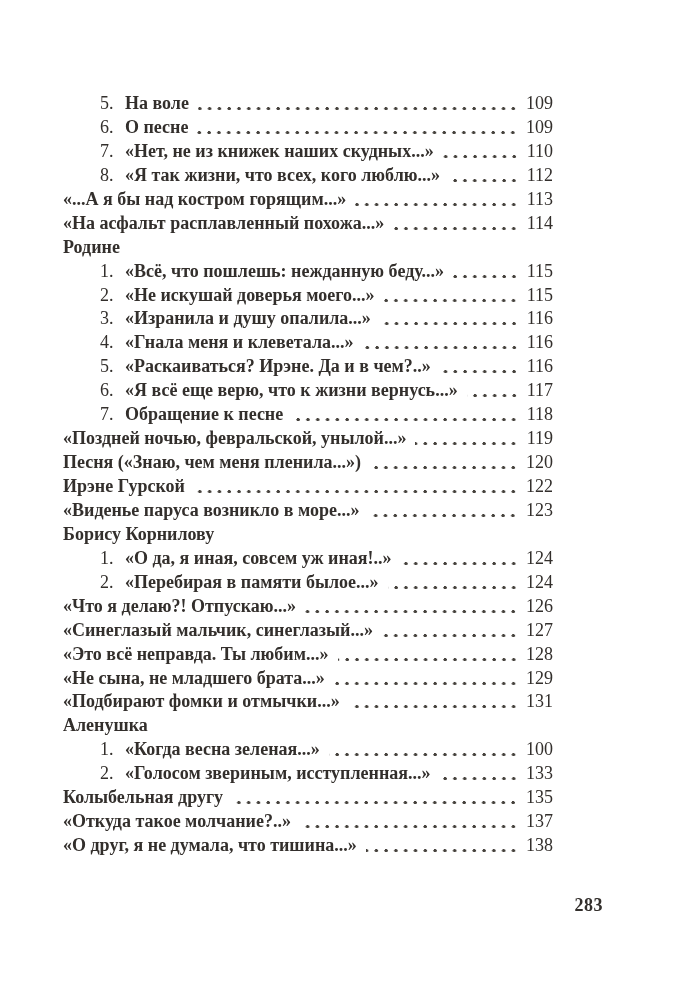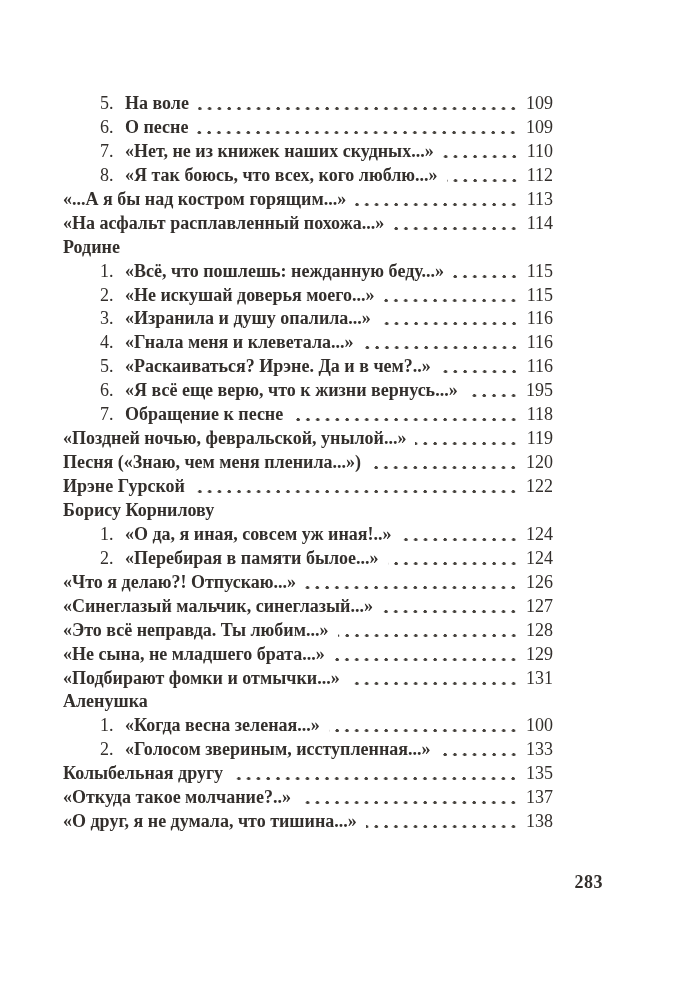--- a/index.html
+++ b/index.html
@@ -50,21 +50,21 @@
     background-size: 9.8px 23.95px;
     background-repeat: repeat-x;
     background-position: right 0 top 0;
   }
   .pagenum {
     flex: none;
     text-align: center;
   }
   .folio {
     position: absolute;
-    top: 871px;
+    top: 894px;
     right: 84px;
     line-height: 23.95px;
     font-size: 18px;
     font-weight: 700;
     letter-spacing: 0.5px;
   }
 </style>
 </head>
 <body>
 
@@ -86,21 +86,21 @@
 
   <div class="row">
     <span class="num">7.</span>
     <span class="title">«Нет, не из книжек наших скудных...»</span>
     <span class="leader"></span>
     <span class="pagenum">110</span>
   </div>
 
   <div class="row">
     <span class="num">8.</span>
-    <span class="title">«Я так боюсь, что всех, кого люблю...»</span>
+    <span class="title">«Я так жизни, что всех, кого люблю...»</span>
     <span class="leader"></span>
     <span class="pagenum">112</span>
   </div>
 
   <div class="row">
 
     <span class="title">«...А я бы над костром горящим...»</span>
     <span class="leader"></span>
     <span class="pagenum">113</span>
   </div>
@@ -150,21 +150,21 @@
     <span class="num">5.</span>
     <span class="title">«Раскаиваться? Ирэне. Да и в чем?..»</span>
     <span class="leader"></span>
     <span class="pagenum">116</span>
   </div>
 
   <div class="row">
     <span class="num">6.</span>
     <span class="title">«Я всё еще верю, что к жизни вернусь...»</span>
     <span class="leader"></span>
-    <span class="pagenum">195</span>
+    <span class="pagenum">117</span>
   </div>
 
   <div class="row">
     <span class="num">7.</span>
     <span class="title">Обращение к песне</span>
     <span class="leader"></span>
     <span class="pagenum">118</span>
   </div>
 
   <div class="row">
@@ -181,20 +181,26 @@
     <span class="pagenum">120</span>
   </div>
 
   <div class="row">
 
     <span class="title">Ирэне Гурской</span>
     <span class="leader"></span>
     <span class="pagenum">122</span>
   </div>
 
+  <div class="row">
+
+    <span class="title">«Виденье паруса возникло в море...»</span>
+    <span class="leader"></span>
+    <span class="pagenum">123</span>
+  </div>
 
   <div class="row">
 
     <span class="title">Борису Корнилову</span>
 
   </div>
 
   <div class="row">
     <span class="num">1.</span>
     <span class="title">«О да, я иная, совсем уж иная!..»</span>

